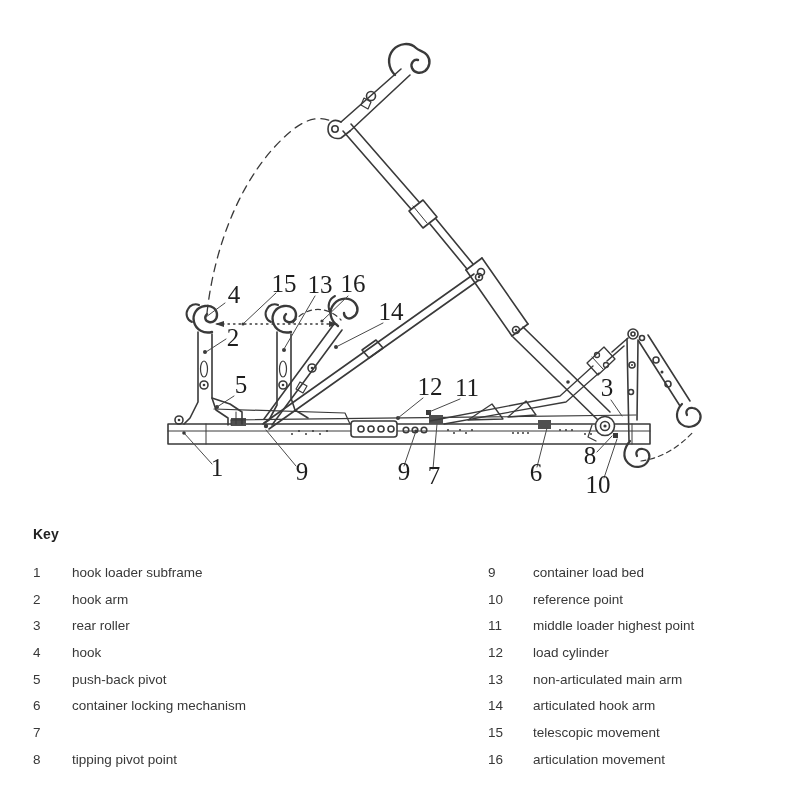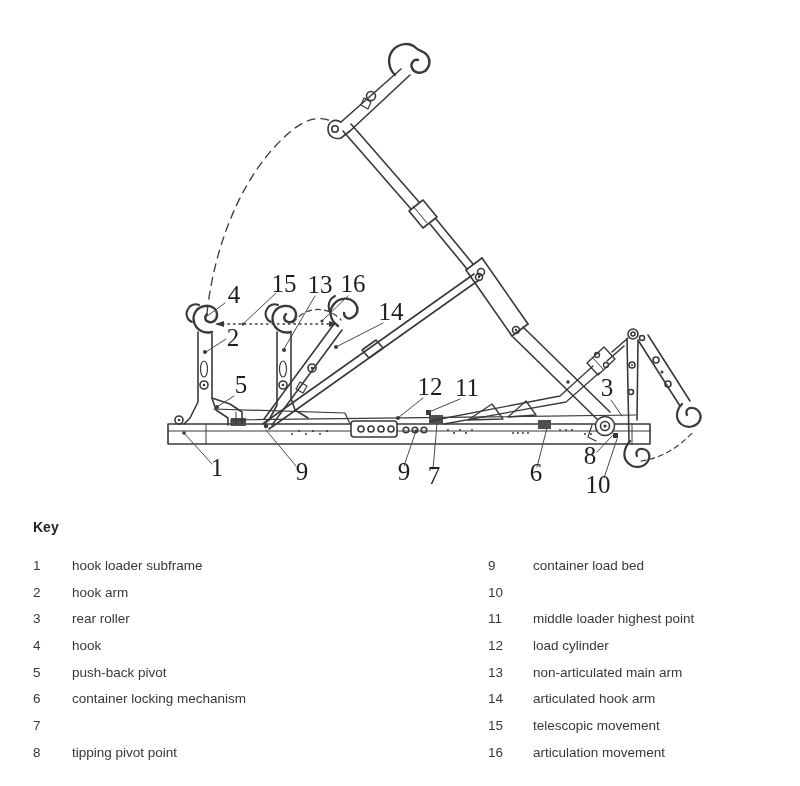--- a/index.html
+++ b/index.html
@@ -1,20 +1,20 @@
 <!DOCTYPE html>
 <html><head>
 <meta charset="utf-8">
 <style>
   html,body{margin:0;padding:0;background:#ffffff;}
   body{width:800px;height:786px;position:relative;font-family:"Liberation Sans",sans-serif;}
   .figure-wrap{position:absolute;left:0;top:0;width:800px;height:515px;}
   svg text.num{font-family:"Liberation Serif",serif;font-size:25px;fill:#1e1e1e;}
   .key{position:absolute;left:33px;top:519px;width:740px;color:#333;}
-  .key-title{font-size:14px;font-weight:bold;color:#222;}
+  .key-title{font-size:14px;font-weight:bold;color:#222;margin-top:7px;}
   .key-cols{display:flex;margin-top:17px;}
   .kcol{display:flex;flex-direction:column;}
   .kcol-left{width:455px;}
   .kcol-right{flex:1;}
   .krow{display:flex;align-items:center;height:26.7px;font-size:13.5px;color:#383838;}
   .knum{flex:0 0 39px;}
   .kcol-right .knum{flex:0 0 45px;}
   .klabel{flex:1;}
 </style>
 </head>
@@ -279,20 +279,21 @@
           <span class="klabel">tipping pivot point</span>
         </div>
     </div>
     <div class="kcol kcol-right">
       <div class="krow">
           <span class="knum">9</span>
           <span class="klabel">container load bed</span>
         </div>
       <div class="krow">
           <span class="knum">10</span>
+          <span class="klabel">reference point</span>
         </div>
       <div class="krow">
           <span class="knum">11</span>
           <span class="klabel">middle loader highest point</span>
         </div>
       <div class="krow">
           <span class="knum">12</span>
           <span class="klabel">load cylinder</span>
         </div>
       <div class="krow">

